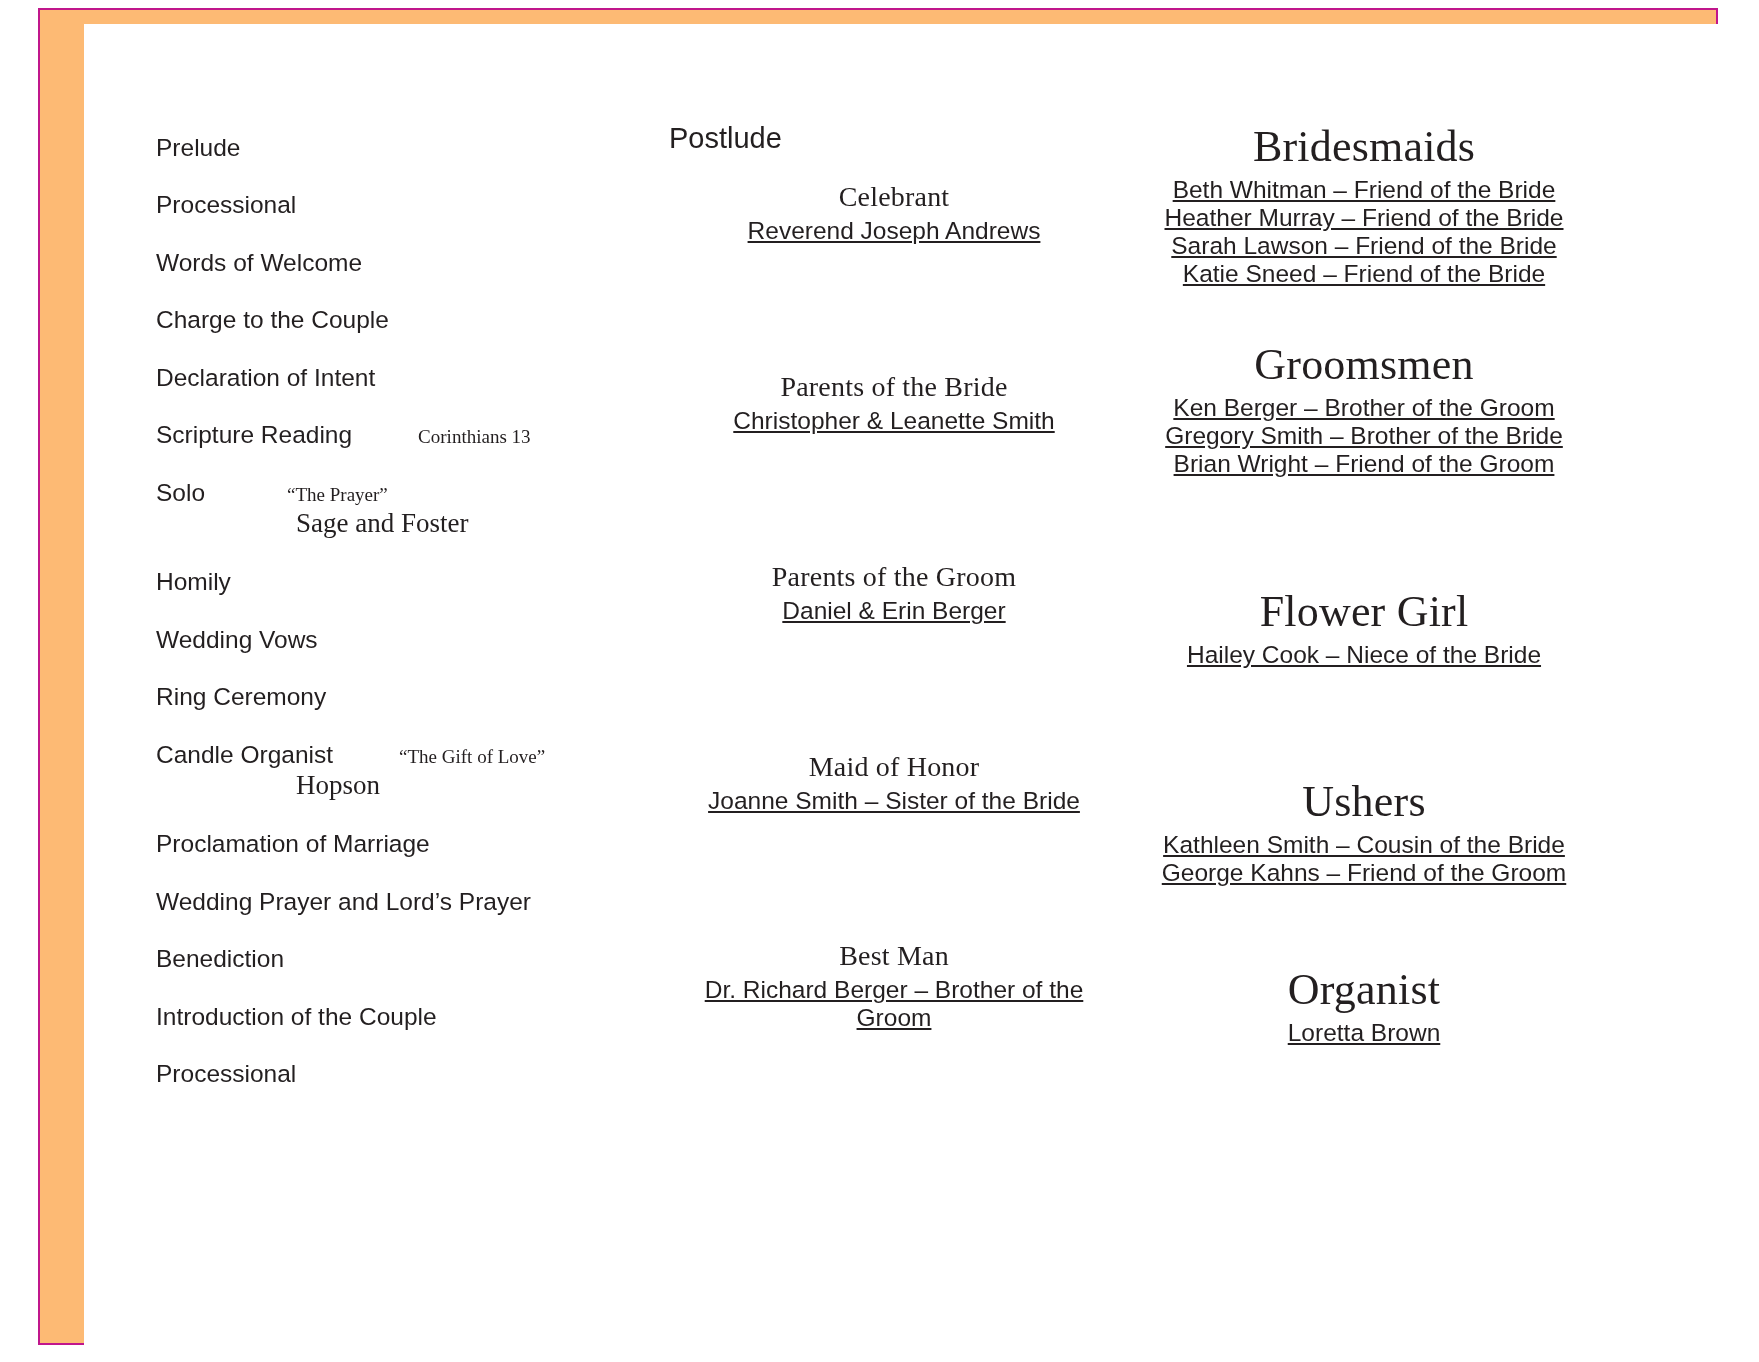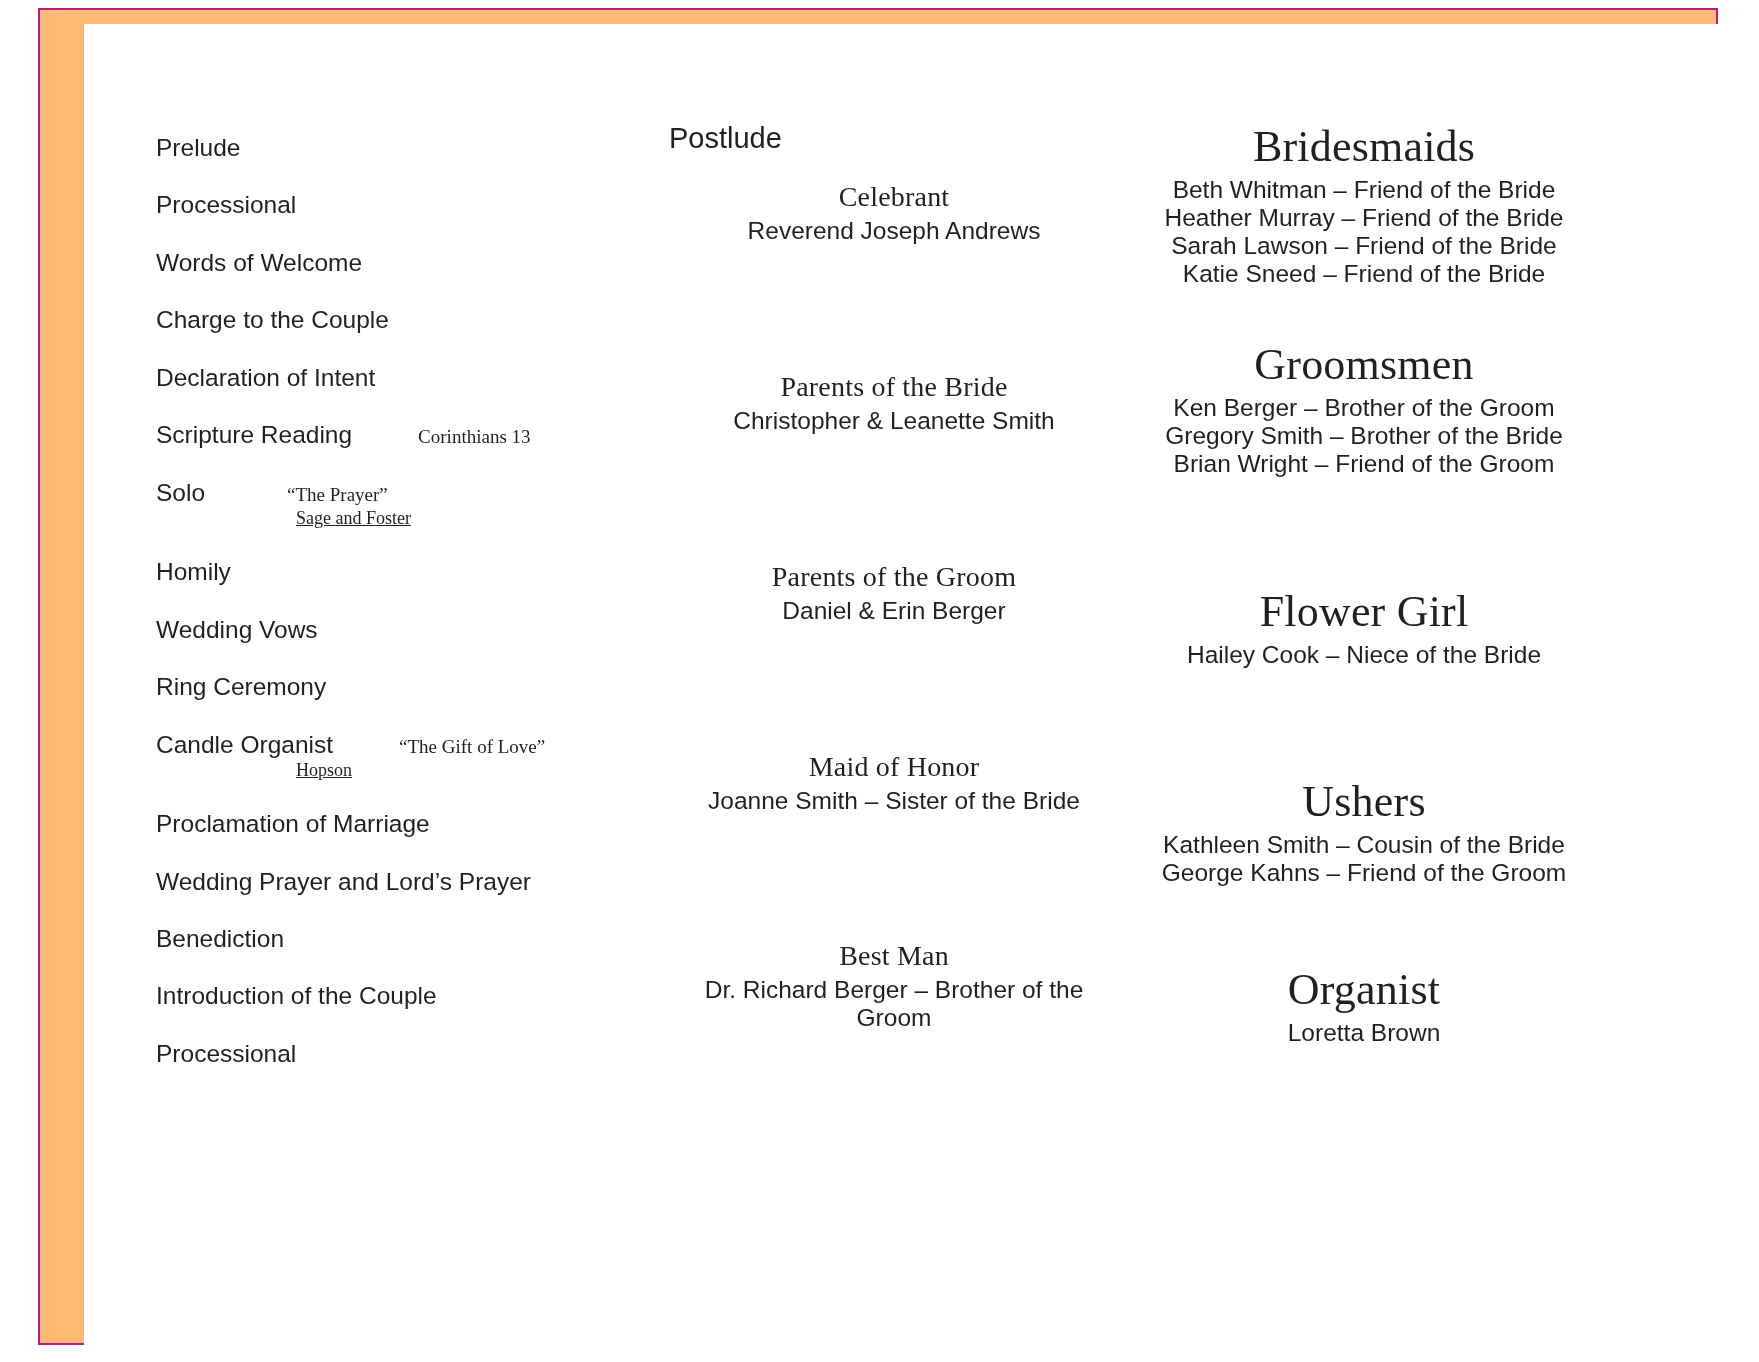--- a/index.html
+++ b/index.html
@@ -70,25 +70,24 @@
   .program-item .detail-pad {
     display: inline-block;
     width: 82px;
   }
   .program-item .detail-pad-wide {
     display: inline-block;
     width: 66px;
   }
   .program-item .sub {
     font-family: "Liberation Serif", serif;
-    font-size: 18px;
+    font-size: 27px;
     display: block;
     margin-left: 140px;
     margin-top: 2px;
-    text-decoration: underline;
   }
 
   
   .postlude {
     position: absolute;
     top: 98px;
     left: 10px;
     font-size: 29px;
     color: #231f20;
   }
@@ -106,21 +105,21 @@
     margin: 0 0 6px 0;
     letter-spacing: 0.2px;
   }
   .block .names {
     font-family: "Liberation Sans", sans-serif;
     font-size: 24.5px;
     color: #231f20;
     line-height: 1.14;
     margin: 0;
   }
-  .block .names div { white-space: nowrap; }
+  .block .names div { white-space: nowrap; text-decoration: underline; }
   .block .names div.wrap { white-space: normal; }
 
   .c-celebrant { top: 158px; }
   .c-parents-bride { top: 348px; }
   .c-parents-groom { top: 538px; }
   .c-maid { top: 728px; }
   .c-bestman { top: 917px; }
 
   .r-bridesmaids { top: 100px; }
   .r-groomsmen { top: 318px; }

